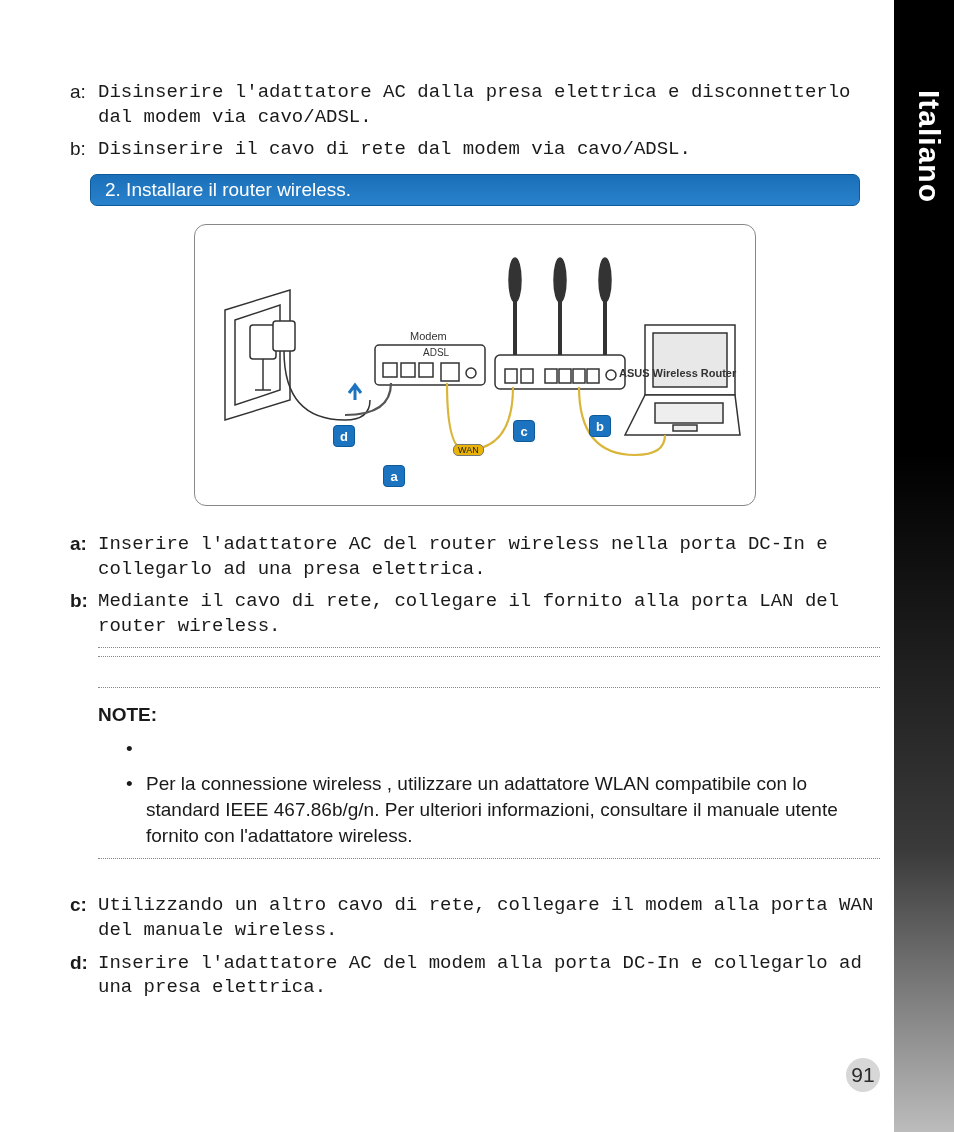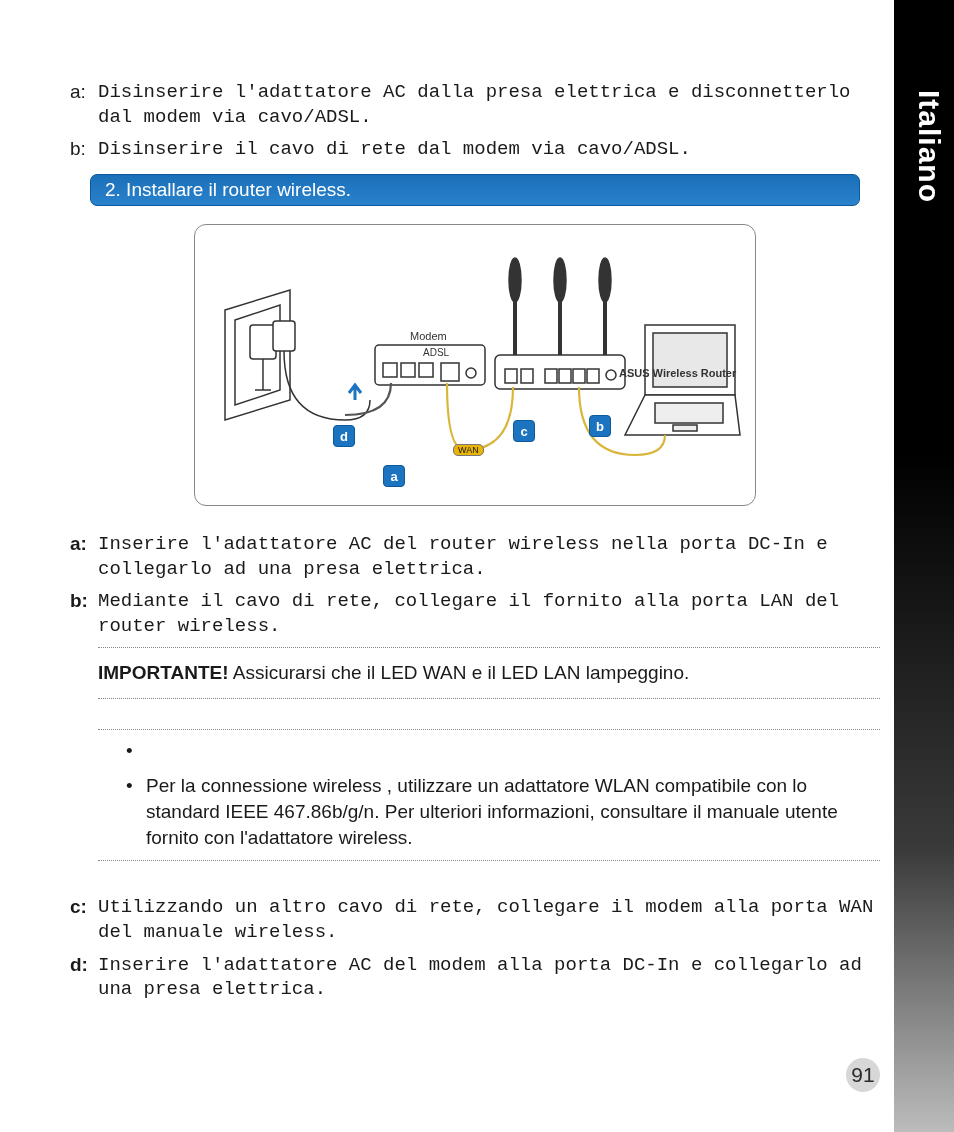--- a/index.html
+++ b/index.html
@@ -136,27 +136,25 @@
     <div class="line">
       <div class="lbl bold">a:</div>
       <div class="txt">Inserire l'adattatore AC del router wireless nella porta DC-In e collegarlo ad una presa elettrica.</div>
     </div>
     <div class="line">
       <div class="lbl bold">b:</div>
       <div class="txt">Mediante il cavo di rete, collegare il fornito alla porta LAN del router wireless.</div>
     </div>
 
     <div class="dotted"></div>
-    <div class="important">
-      <b>IMPORTANTE!</b><span>  Assicurarsi che il LED WAN e il LED LAN lampeggino.</span>
-    </div>
     <div class="dotted"></div>
 
     <div style="height:14px"></div>
     <div class="dotted"></div>
+    <div class="note-head">NOTE:</div>
     <div class="bullets">
       <div class="bullet">
         <div class="dot">•</div>
       </div>
       <div class="bullet">
         <div class="dot">•</div>
         <div>Per la connessione wireless , utilizzare un adattatore WLAN compatibile con lo standard IEEE 467.86b/g/n. Per ulteriori informazioni, consultare il manuale utente fornito con l'adattatore wireless.</div>
       </div>
     </div>
     <div class="dotted"></div>

